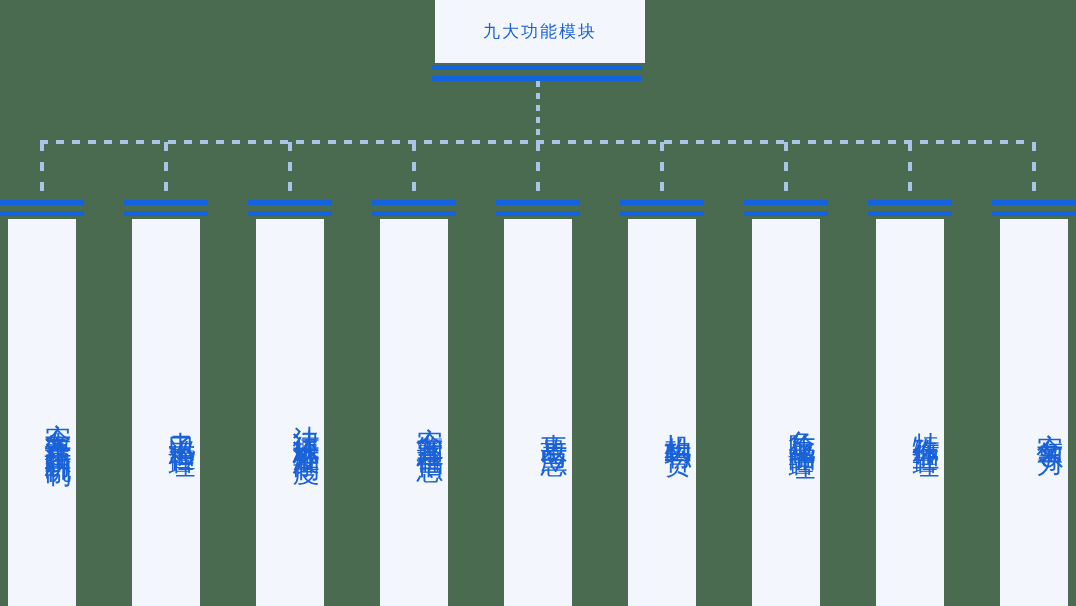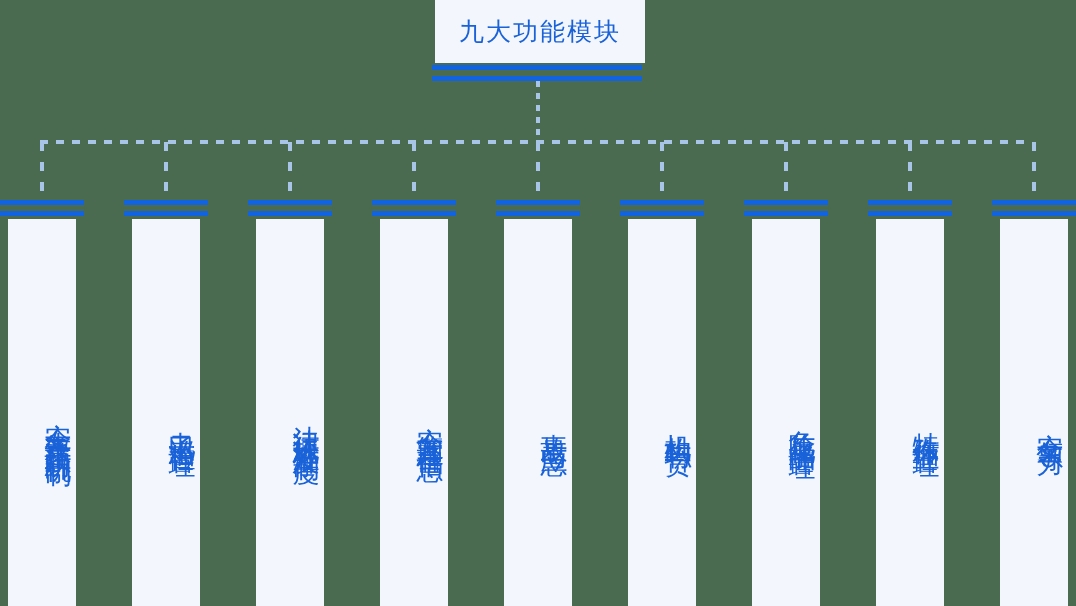--- a/index.html
+++ b/index.html
@@ -29,21 +29,21 @@
     background: #f3f7fd;
     box-sizing: border-box;
   }
   .root-label {
     display: flex;
     align-items: center;
     justify-content: center;
     width: 100%;
     height: 100%;
     color: #1a62d8;
-    font-size: 25px;
+    font-size: 17px;
     letter-spacing: 2px;
     white-space: nowrap;
   }
   .root-bar-outer {
     position: absolute;
     left: 432px;
     width: 210px;
     height: 5px;
     background: #1263e0;
   }

